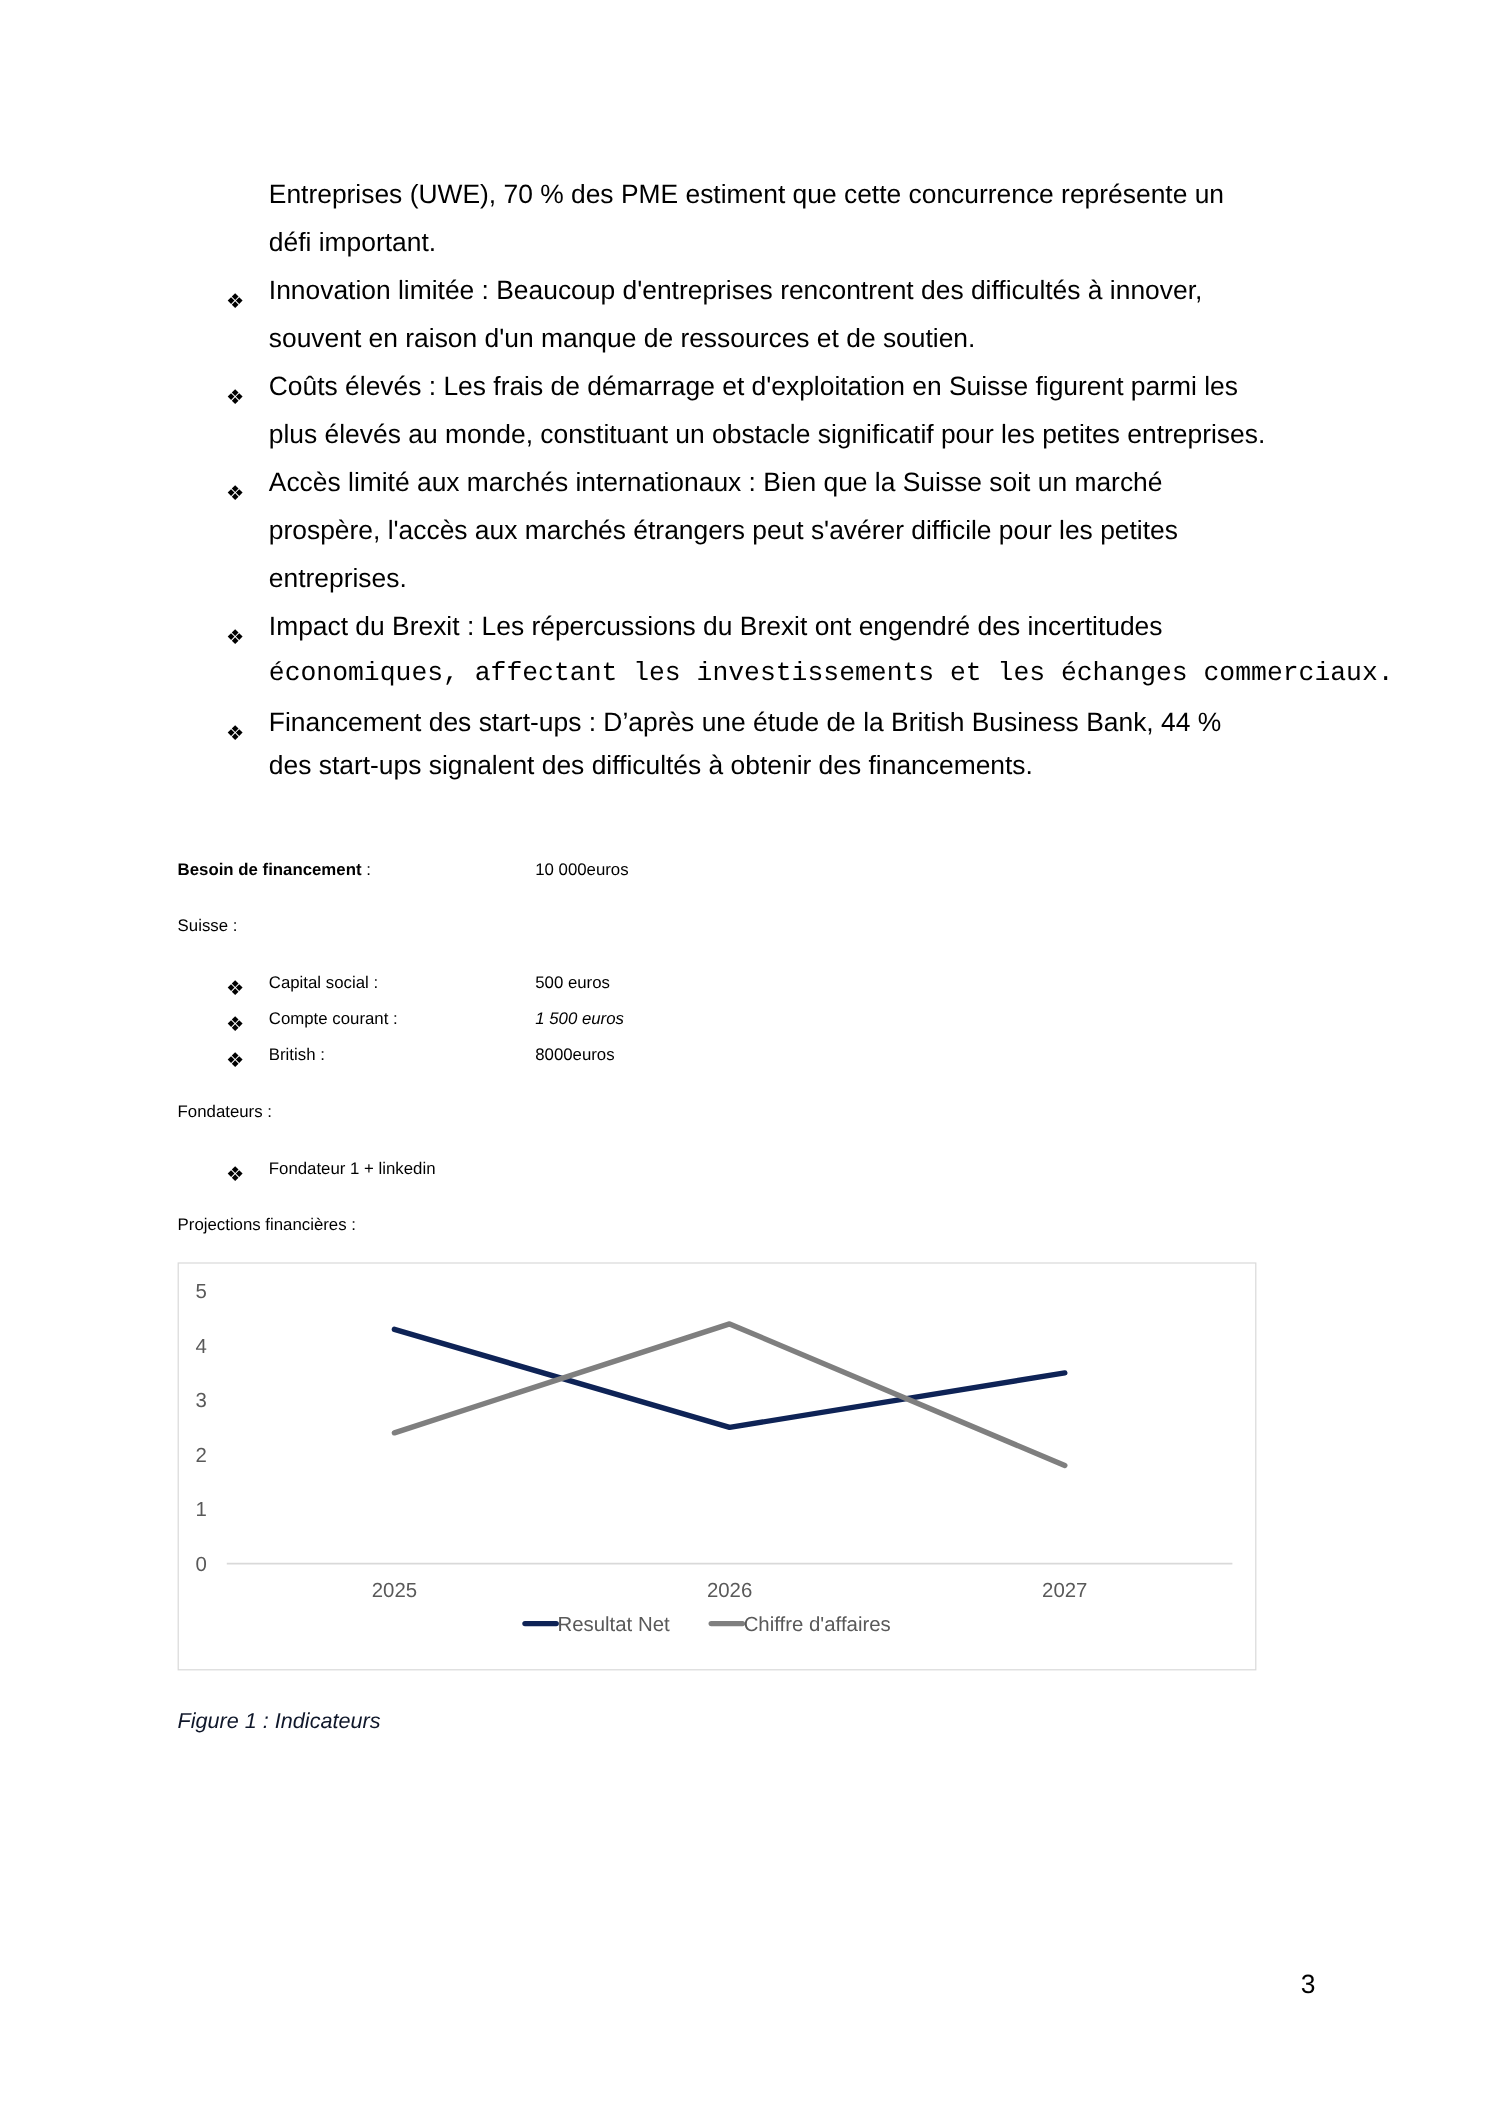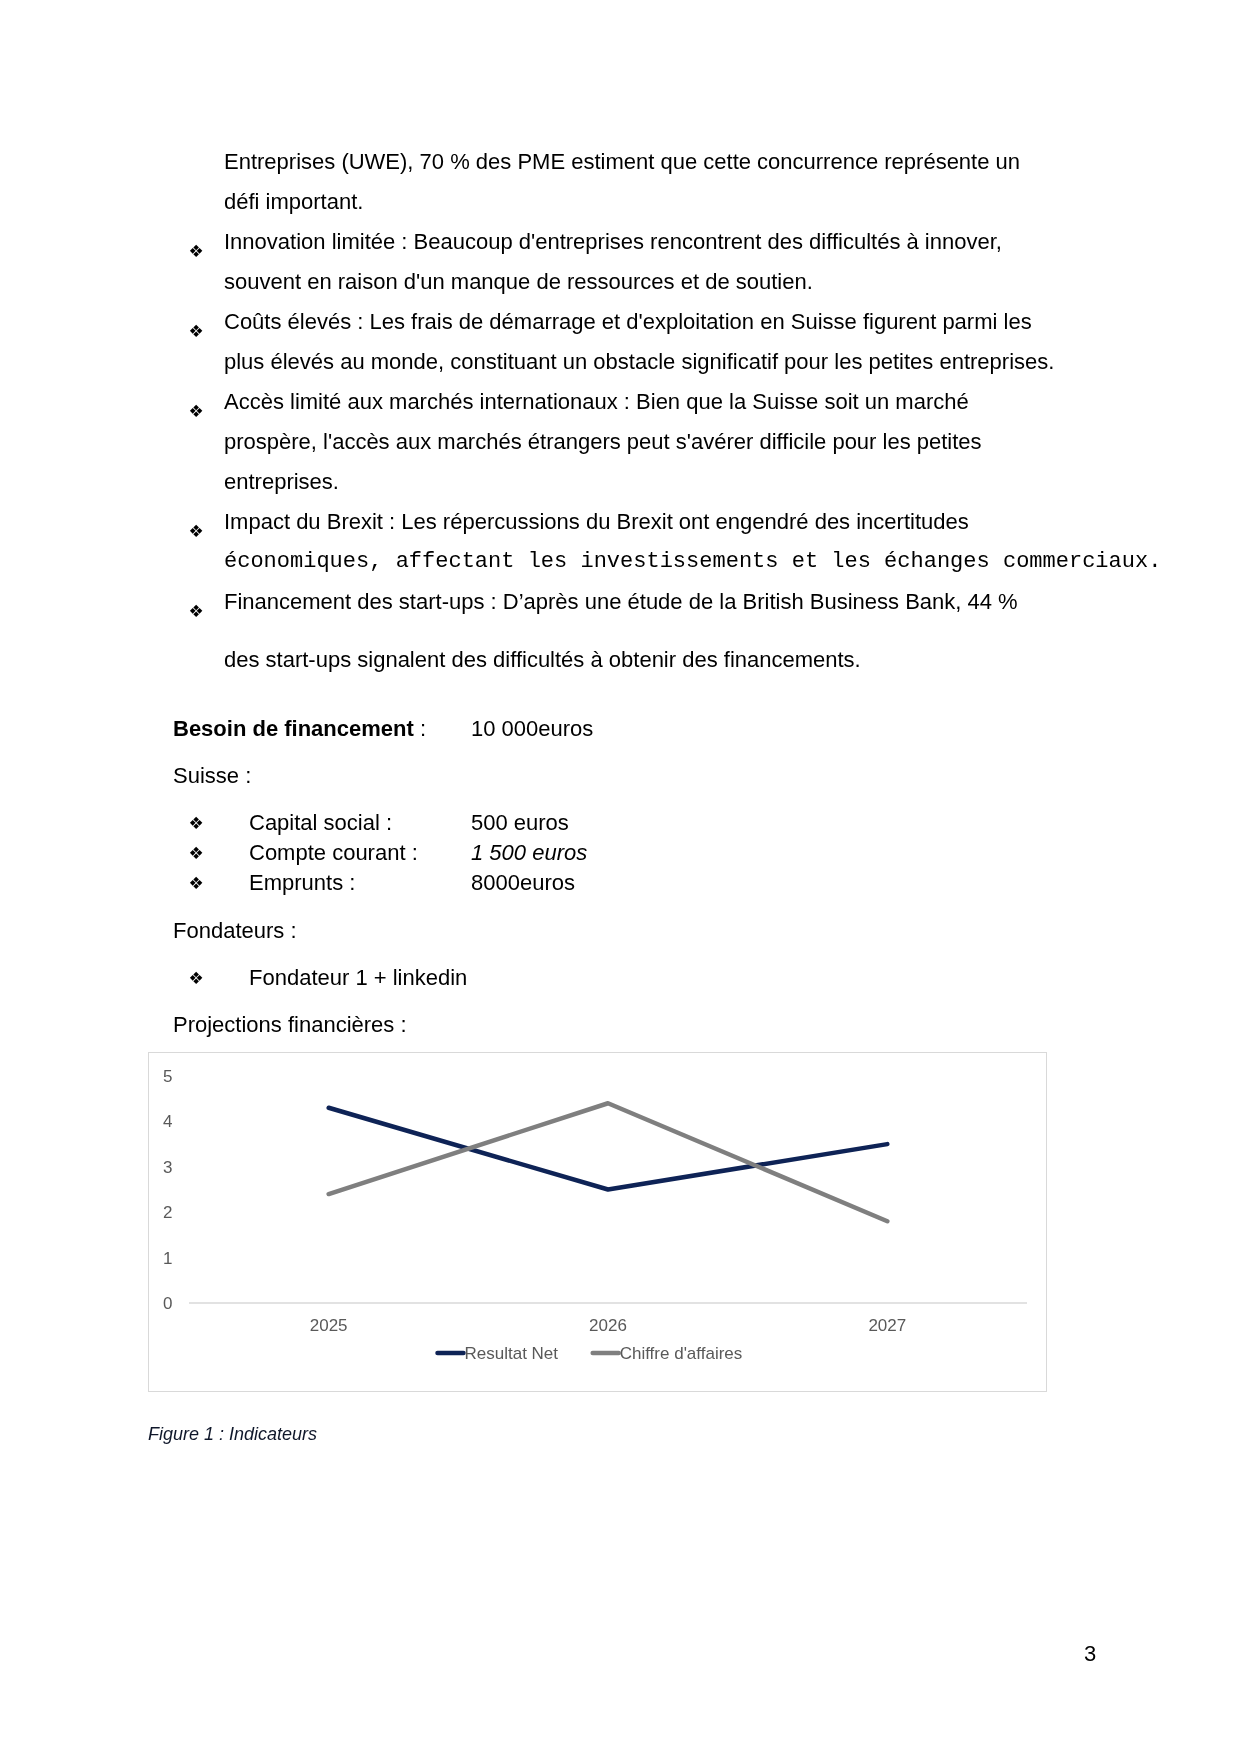--- a/index.html
+++ b/index.html
@@ -2,21 +2,21 @@
 <html><head>
 <meta charset="utf-8">
 <style>
   html, body { margin: 0; padding: 0; background: #ffffff; }
   body { width: 1241px; height: 1755px; position: relative; overflow: hidden;
          font-family: "Liberation Sans", sans-serif; color: #000; }
   .abs { position: absolute; white-space: nowrap; }
   .para { font-size: 22px; line-height: 40px; }
   .bullet { position: absolute; left: 186px; font-size: 17px; width: 20px; text-align: center; }
   .btext { position: absolute; left: 224px; font-size: 22px; line-height: 40px; white-space: nowrap; }
-  .label { font-size: 22px; margin-left: 25px; }
+  .label { font-size: 14px; }
   .bold { font-weight: bold; }
   .chart-frame { position: absolute; left: 148px; top: 1052px; width: 899px; height: 340px;
                  border: 1.5px solid #d9d9d9; box-sizing: border-box; background:#fff; }
   .caption { position: absolute; left: 148px; top: 1424px; font-size: 18px; font-style: italic; color: #0f172a; }
   .pagenum { position: absolute; left: 1084px; top: 1641px; font-size: 22px; }
   svg text { font-family: "Liberation Sans", sans-serif; }
 </style>
 </head>
 <body>
 
@@ -46,21 +46,21 @@
 
   <div>
     <span class="bullet" style="top:512px; line-height:40px;">❖</span>
     <span class="btext" style="top:502px;">Impact du Brexit : Les répercussions du Brexit ont engendré des incertitudes</span>
     <span class="btext" style="top:542px;font-family:Liberation Mono, monospace;">économiques, affectant les investissements et les échanges commerciaux.</span>
   </div>
 
   <div>
     <span class="bullet" style="top:592px; line-height:40px;">❖</span>
     <span class="btext" style="top:582px;text-align:center;">Financement des start-ups : D’après une étude de la British Business Bank, 44 %</span>
-    <span class="btext" style="top:640px;">des start-ups signalent des difficultés à obtenir des financements.</span>
+    <span class="btext" style="top:618px;">des start-ups signalent des difficultés à obtenir des financements.</span>
   </div>
 </div>
 
 <div>
   <div class="abs label" style="left:148px; top:716px;">
     <span class="bold">Besoin de financement</span><span> :</span>
   </div>
   <div class="abs label" style="left:446px; top:716px;">10 000euros</div>
 
   <div class="abs label" style="left:148px; top:763px;">Suisse :</div>
@@ -68,21 +68,21 @@
   <div>
     <span class="bullet" style="top:812px; line-height:24px;">❖</span>
     <span class="abs label" style="left:224px; top:810px;">Capital social :</span>
     <span class="abs label" style="left:446px; top:810px;">500 euros</span>
 
     <span class="bullet" style="top:842px; line-height:24px;">❖</span>
     <span class="abs label" style="left:224px; top:840px;">Compte courant :</span>
     <span class="abs label" style="left:446px; top:840px;font-style:italic;">1 500 euros</span>
 
     <span class="bullet" style="top:872px; line-height:24px;">❖</span>
-    <span class="abs label" style="left:224px; top:870px;">Emprunts :</span>
+    <span class="abs label" style="left:224px; top:870px;">British :</span>
     <span class="abs label" style="left:446px; top:870px;">8000euros</span>
   </div>
 
   <div class="abs label" style="left:148px; top:918px;">Fondateurs :</div>
   <div>
     <span class="bullet" style="top:967px; line-height:24px;">❖</span>
     <span class="abs label" style="left:224px; top:965px;">Fondateur 1 + linkedin</span>
   </div>
 
   <div class="abs label" style="left:148px; top:1012px;">Projections financières :</div>

